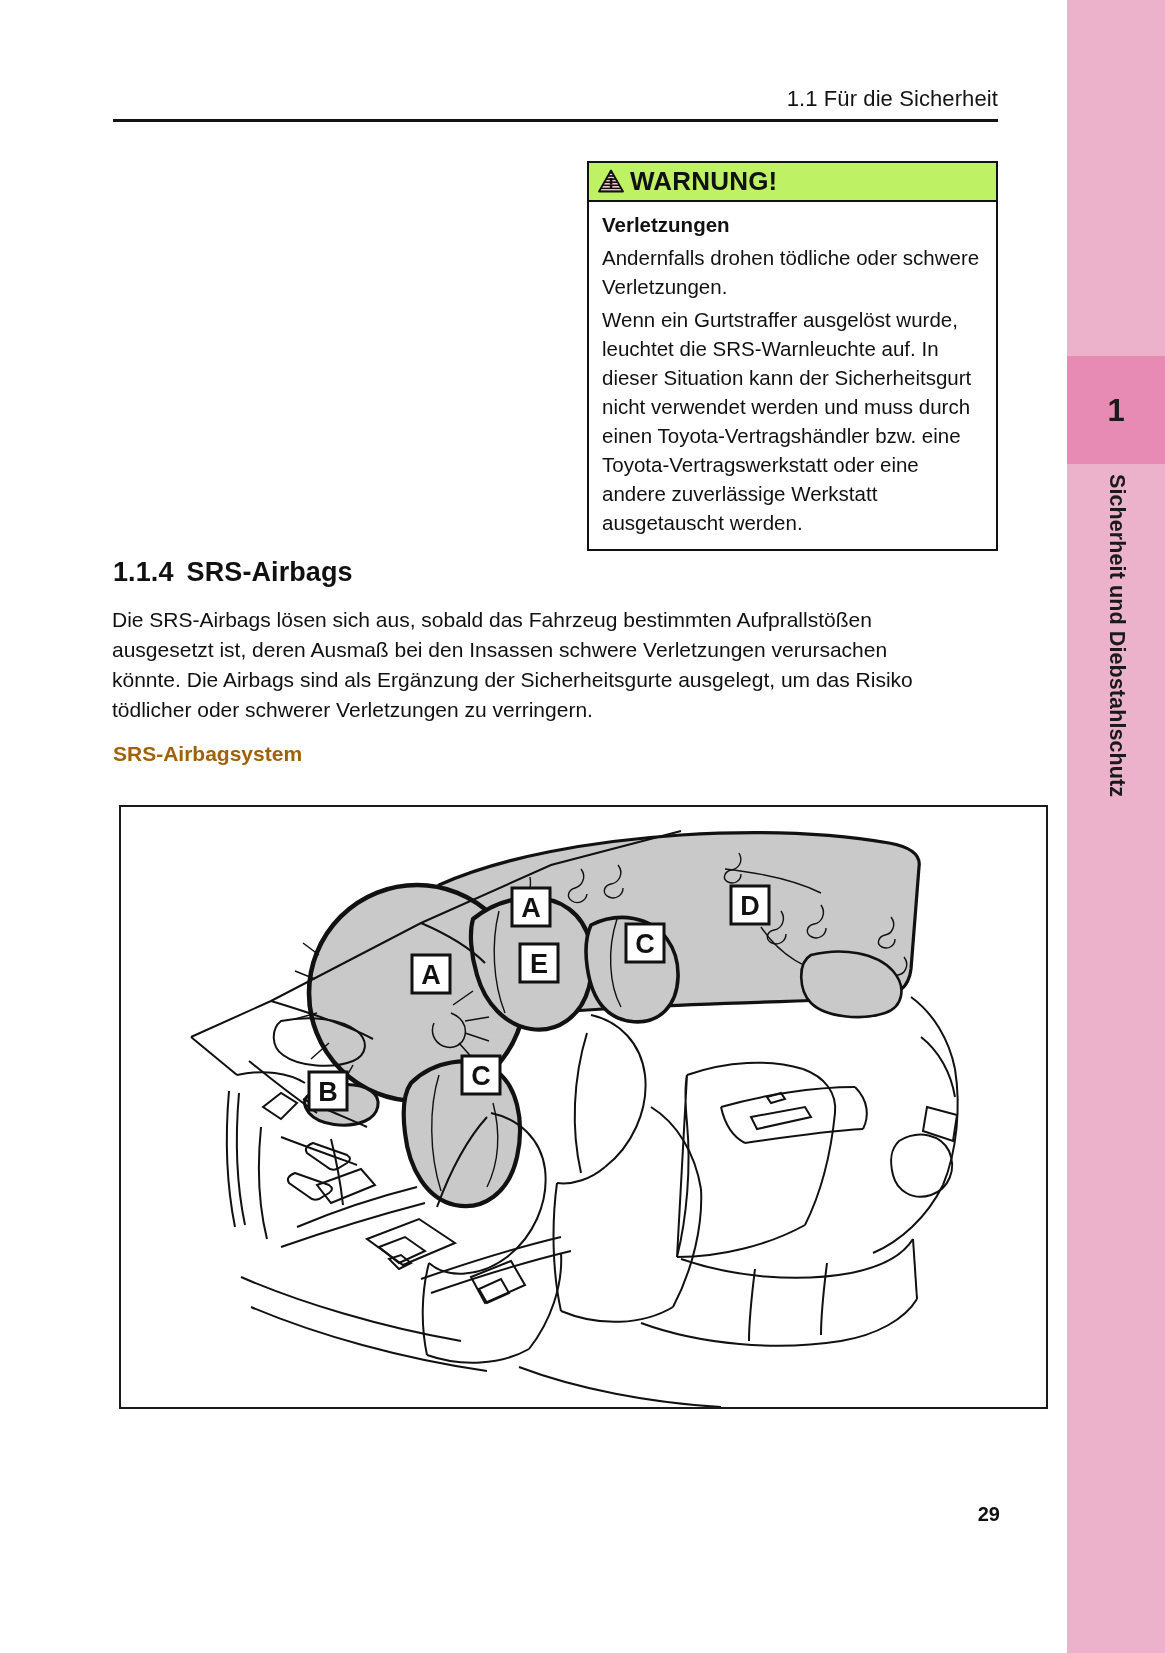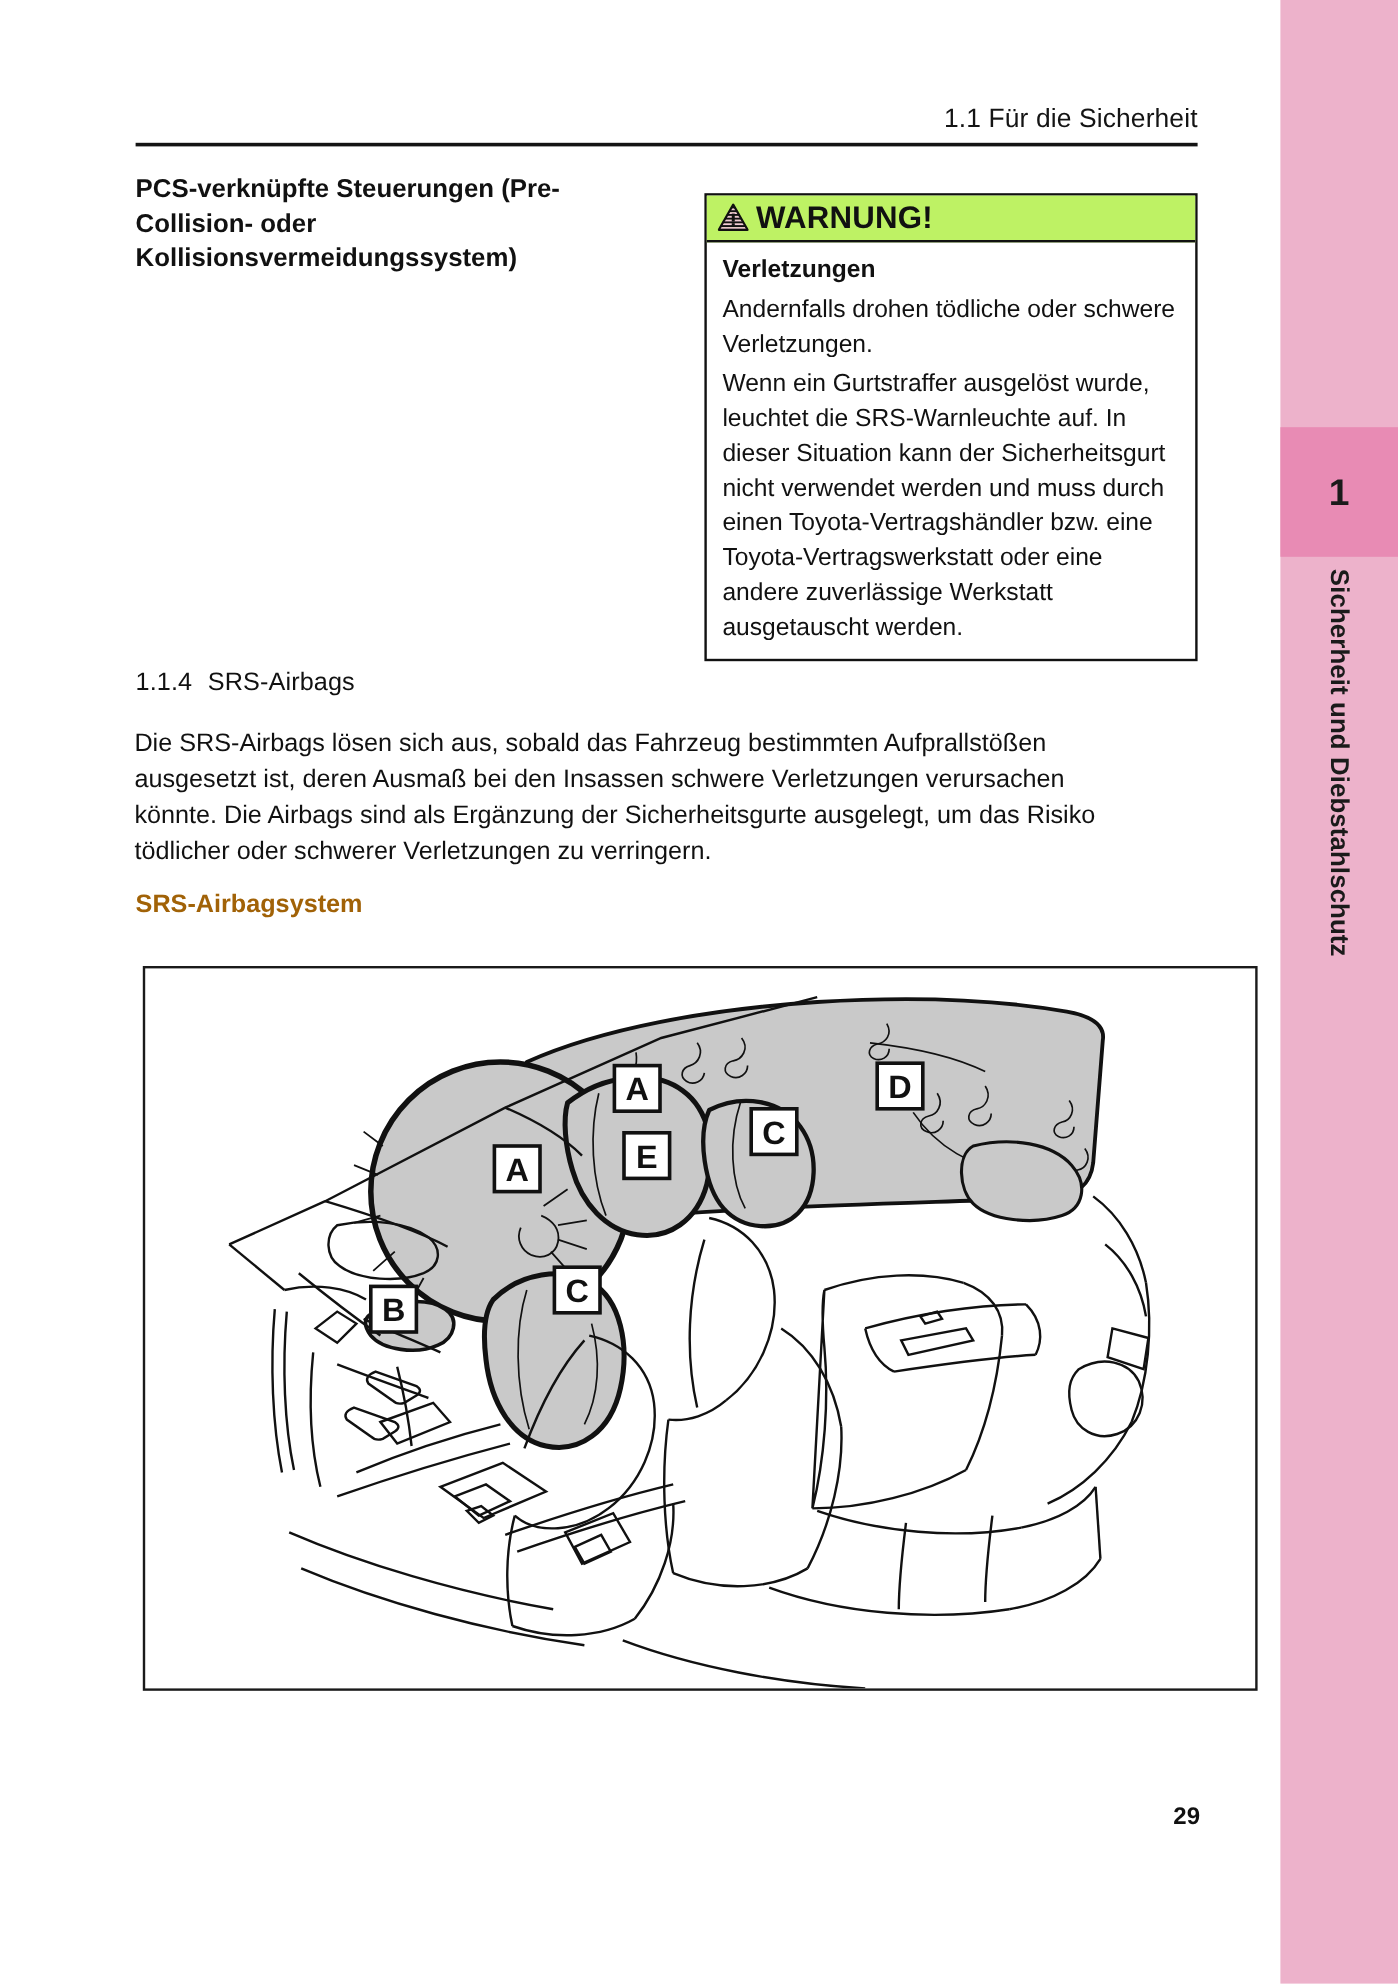--- a/index.html
+++ b/index.html
@@ -80,21 +80,21 @@
   .warn-body h4{
     margin:0 0 2px 0;font-size:20.5px;font-weight:bold;line-height:28px;color:#111;
   }
   .warn-body p{
     margin:4px 0 0 0;font-size:20.5px;line-height:29px;color:#111;
   }
 
   
   .section-head{
     position:absolute;left:113px;top:557px;width:885px;
-    font-size:21px;font-weight:normal;color:#111;letter-spacing:.1px;
+    font-size:27px;font-weight:bold;color:#111;letter-spacing:.1px;
   }
   .section-head .num{margin-right:13px;}
   .section-body{
     position:absolute;left:112px;top:605px;width:840px;
     font-size:21px;line-height:30px;color:#111;
   }
   .fig-caption{
     position:absolute;left:113px;top:742px;width:600px;
     font-size:21px;font-weight:bold;color:#a16207;
   }
@@ -132,21 +132,20 @@
     <span>Sicherheit und Diebstahlschutz</span>
   </div>
 </div>
 
 <div class="page-header">
   <div class="title">1.1  Für die Sicherheit</div>
   <div class="rule"></div>
 </div>
 
 <div class="col-left">
-  <h3 class="sub-head">PCS-verknüpfte Steuerungen (Pre-Collision- oder Kollisionsvermeidungssystem)</h3>
 </div>
 
 <div class="warn-box">
   <div class="warn-head">
     <svg class="tri" viewBox="0 0 26 24">
       <defs>
         <pattern id="hatch" width="26" height="3.1" patternUnits="userSpaceOnUse">
           <rect x="0" y="0" width="26" height="1.7" fill="#111111"></rect>
           <rect x="0" y="1.7" width="26" height="1.4" fill="#f6c9dc"></rect>
         </pattern>

